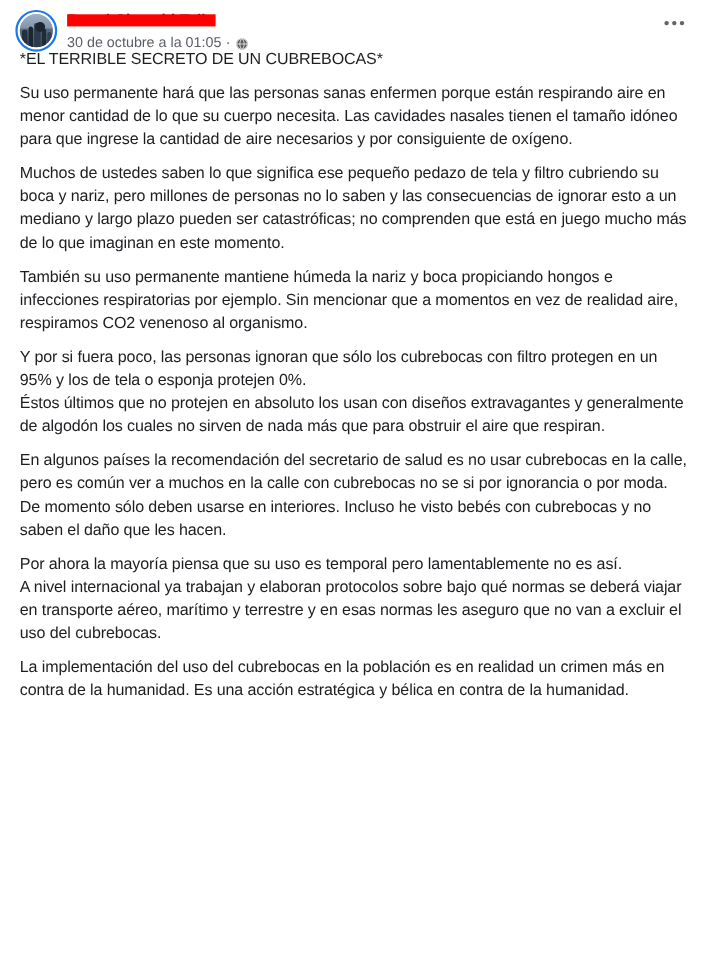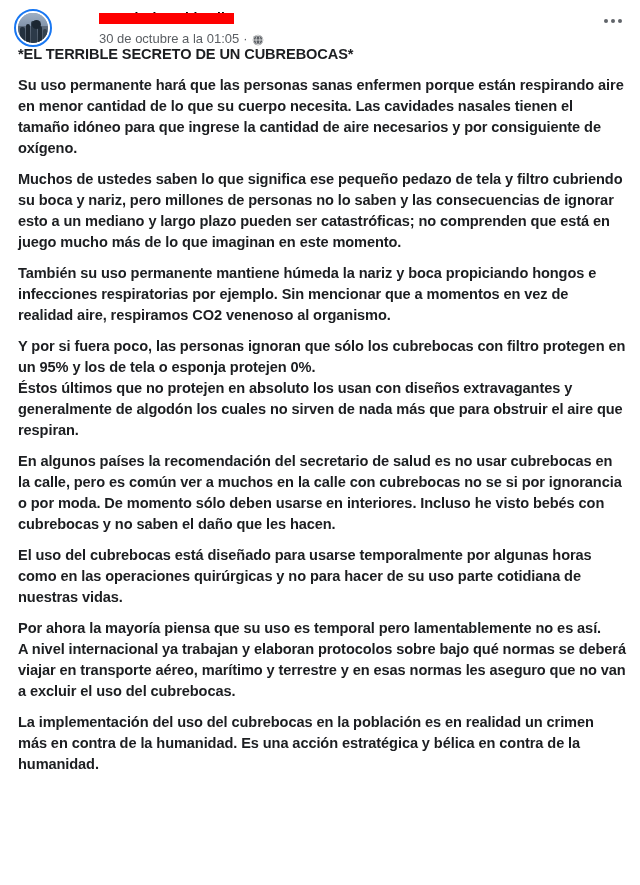--- a/index.html
+++ b/index.html
@@ -21,21 +21,20 @@
   }
 
   
   .post-header {
     position: relative;
     display: flex;
     align-items: flex-start;
     padding: 9px 0 0 14px;
     height: 44px;
     box-sizing: border-box;
-    gap: 38px;
   }
 
   .avatar-wrap {
     position: relative;
     width: 38px;
     height: 38px;
     flex: 0 0 38px;
     border-radius: 50%;
     border: 2px solid #1877f2;
     box-sizing: border-box;
@@ -143,21 +142,20 @@
   .post-body {
     padding: 0 14px 0 18px;
     font-size: 14.6px;
     line-height: 21px;
     color: #1c1e21;
     letter-spacing: -0.1px;
   }
   .para {
     margin: 0 0 10px 0;
     white-space: pre-wrap;
-    font-weight: bold;
   }
   .para:last-child { margin-bottom: 0; }
 </style>
 </head>
 <body>
 
 <div class="post">
 
   <div class="post-header">
 
@@ -202,20 +200,19 @@
   </div>
 
   <div class="post-body">
     <p class="para">*EL TERRIBLE SECRETO DE UN CUBREBOCAS*</p>
     <p class="para">Su uso permanente hará que las personas sanas enfermen porque están respirando aire en menor cantidad de lo que su cuerpo necesita. Las cavidades nasales tienen el tamaño idóneo para que ingrese la cantidad de aire necesarios y por consiguiente de oxígeno.</p>
     <p class="para">Muchos de ustedes saben lo que significa ese pequeño pedazo de tela y filtro cubriendo su boca y nariz, pero millones de personas no lo saben y las consecuencias de ignorar esto a un mediano y largo plazo pueden ser catastróficas; no comprenden que está en juego mucho más de lo que imaginan en este momento.</p>
     <p class="para">También su uso permanente mantiene húmeda la nariz y boca propiciando hongos e infecciones respiratorias por ejemplo. Sin mencionar que a momentos en vez de realidad aire, respiramos CO2 venenoso al organismo.</p>
     <p class="para">Y por si fuera poco, las personas ignoran que sólo los cubrebocas con filtro protegen en un 95% y los de tela o esponja protejen 0%.
 Éstos últimos que no protejen en absoluto los usan con diseños extravagantes y generalmente de algodón los cuales no sirven de nada más que para obstruir el aire que respiran.</p>
     <p class="para">En algunos países la recomendación del secretario de salud es no usar cubrebocas en la calle, pero es común ver a muchos en la calle con cubrebocas no se si por ignorancia o por moda. De momento sólo deben usarse en interiores. Incluso he visto bebés con cubrebocas y no saben el daño que les hacen.</p>
-    <p class="para">El uso del cubrebocas está diseñado para usarse temporalmente por algunas horas como en las operaciones quirúrgicas y no para hacer de su uso parte cotidiana de nuestras vidas.</p>
     <p class="para">Por ahora la mayoría piensa que su uso es temporal pero lamentablemente no es así.
 A nivel internacional ya trabajan y elaboran protocolos sobre bajo qué normas se deberá viajar en transporte aéreo, marítimo y terrestre y en esas normas les aseguro que no van a excluir el uso del cubrebocas.</p>
     <p class="para">La implementación del uso del cubrebocas en la población es en realidad un crimen más en contra de la humanidad. Es una acción estratégica y bélica en contra de la humanidad.</p>
 
   </div>
 
 </div>
 
 </body></html>

